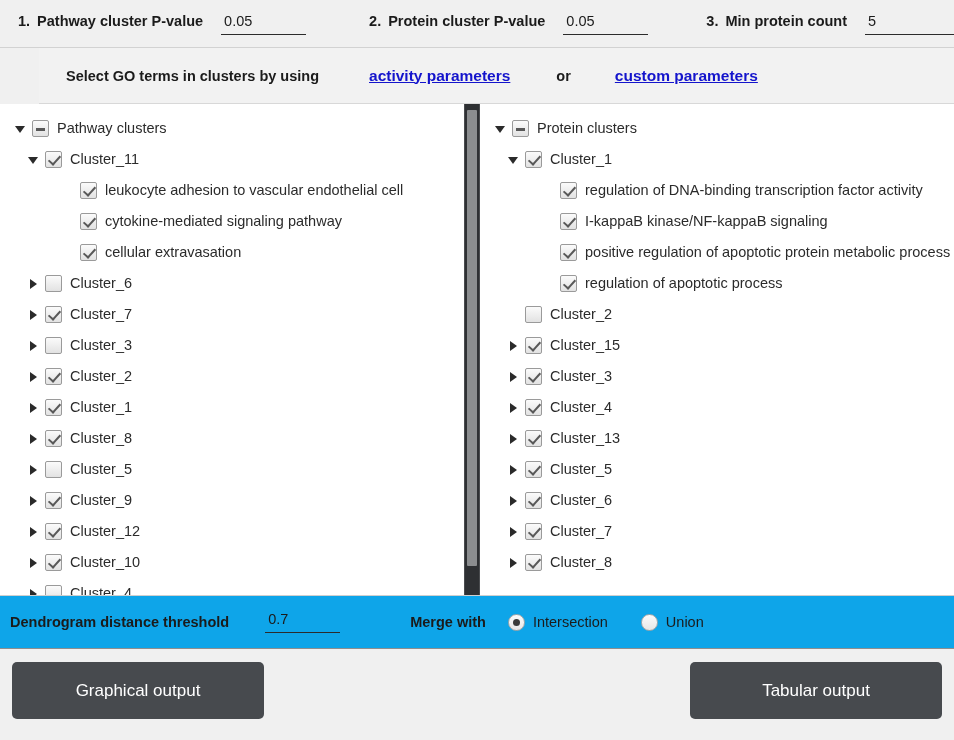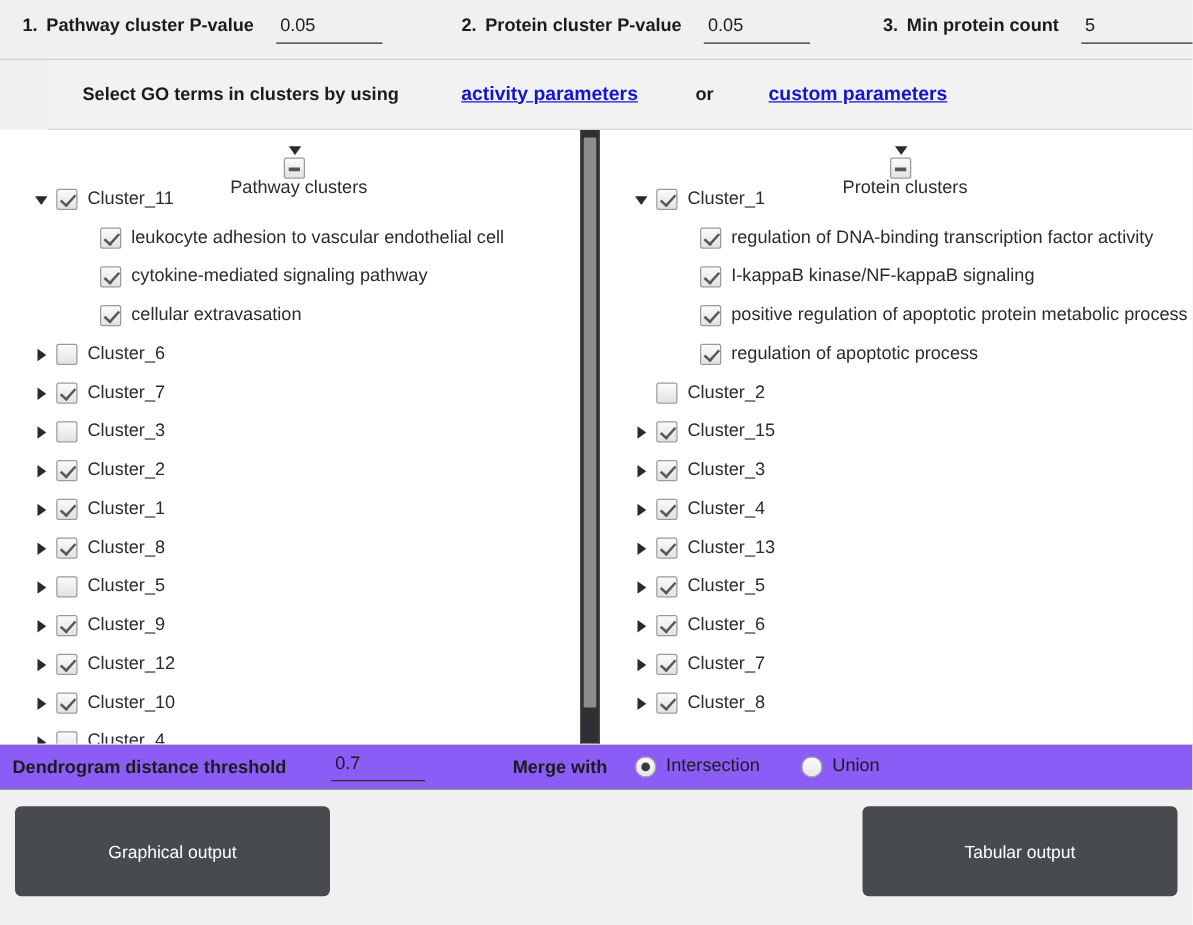--- a/index.html
+++ b/index.html
@@ -177,28 +177,28 @@
     position: absolute;
     left: 3px; top: 7px;
     width: 9px; height: 3px;
     background: #585858;
   }
   .node-label {
     font-size: 14.5px;
     color: #2b2b2b;
     line-height: 1;
   }
-  .lvl0 { padding-left: 14px; flex-direction: column; }
+  .lvl0 { padding-left: 14px; }
   .lvl1 { padding-left: 27px; }
   .lvl2 { padding-left: 62px; }
 
   
   #option-bar {
-    height: 37px;
-    background: #8b5cf6;
+    height: 54px;
+    background: #0ea5e9;
     border-top: 1px solid #cfcfcf;
     border-bottom: 1px solid #8e8e8e;
     display: flex;
     align-items: center;
     box-sizing: border-box;
   }
   #dendro-label {
     margin-left: 10px;
     font-size: 14.5px;
     font-weight: bold;
@@ -254,27 +254,27 @@
 
   
   #button-bar {
     height: 80px;
     background: #f0f0f0;
     position: relative;
   }
   .out-btn {
     position: absolute;
     top: 13px;
-    height: 72px;
+    height: 57px;
     background: #474a4e;
     color: #ffffff;
     border: none;
     border-radius: 5px;
     font-family: "Liberation Sans", sans-serif;
-    font-size: 14px;
+    font-size: 17px;
     cursor: pointer;
   }
   #btn-graphical { left: 12px;  width: 252px; }
   #btn-tabular   { right: 12px; width: 252px; }
 </style>
 </head>
 <body>
 
 <div id="param-row">
   <div class="param-group g1">

